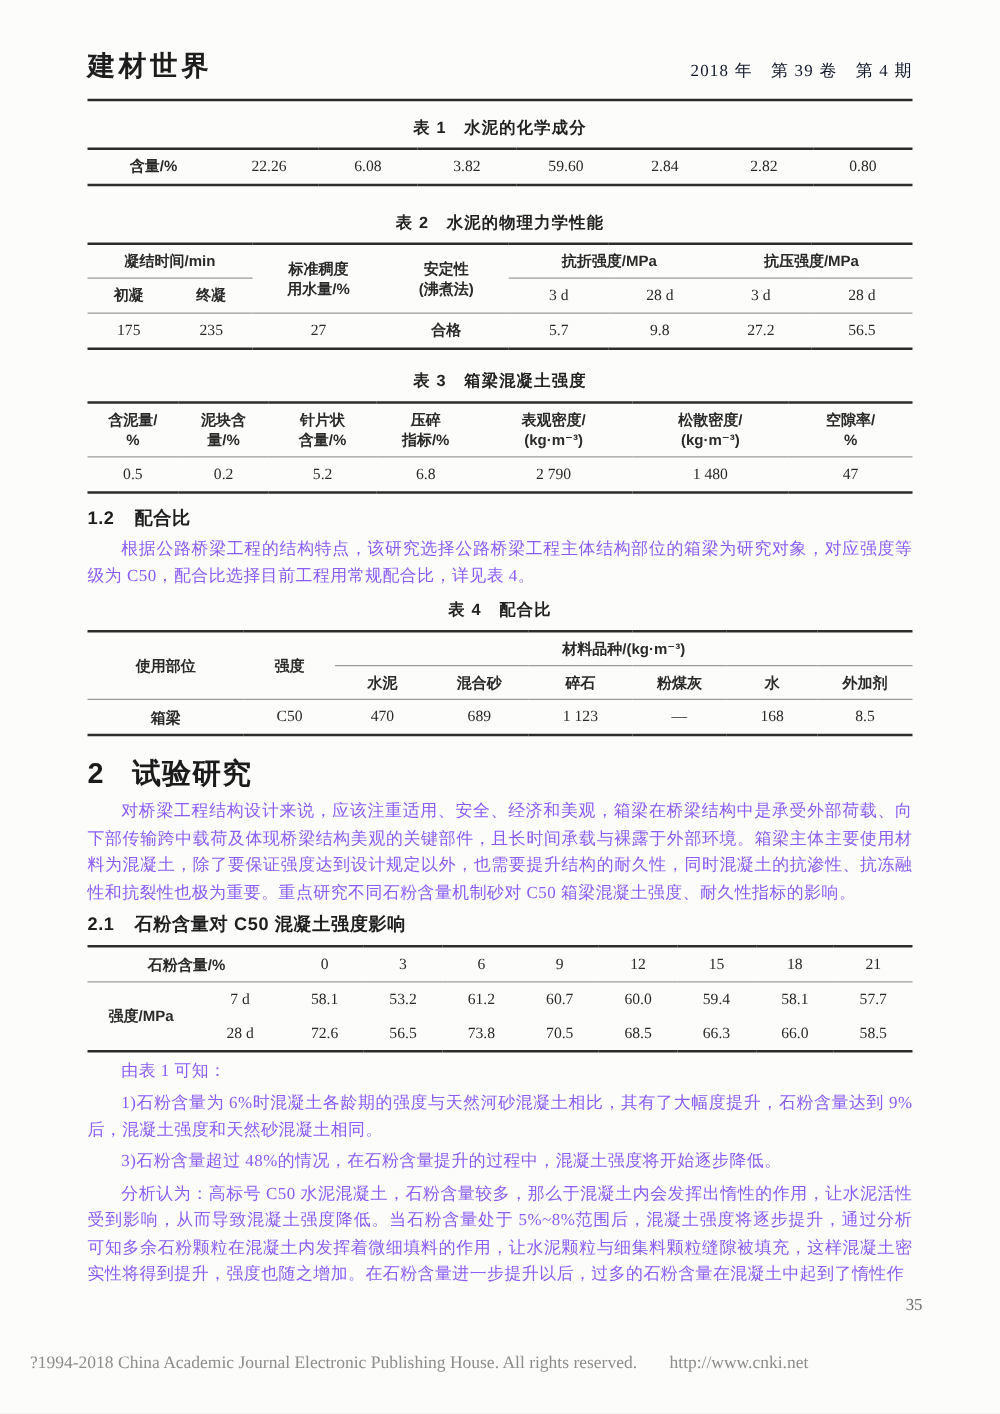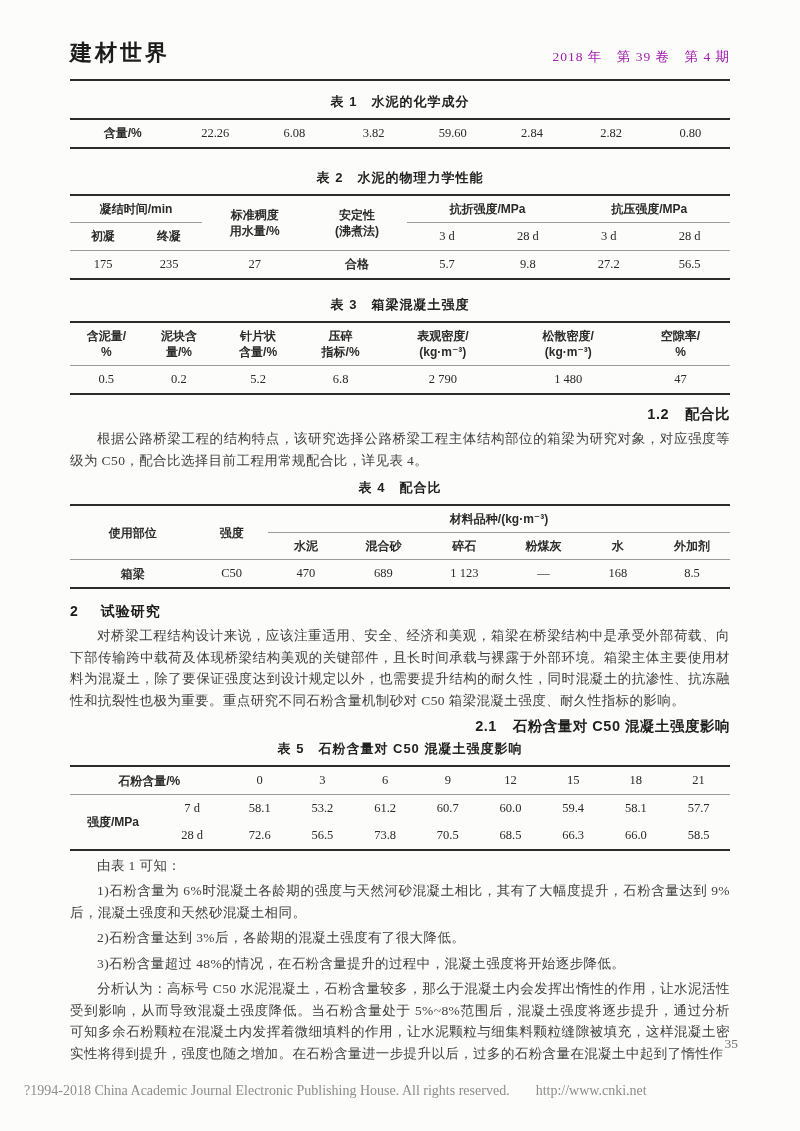--- a/index.html
+++ b/index.html
@@ -8,21 +8,21 @@
     background:#fcfcfa; color:#262626; overflow:hidden;
     font-family:"Liberation Serif","DejaVu Serif",serif;
     text-decoration:underline;
   }
   .content { position:absolute; left:70px; top:40px; width:660px; }
 
   
   .hdr { display:flex; justify-content:space-between; align-items:flex-end; height:28px; }
   .journal { font-family:"Liberation Sans","DejaVu Sans",sans-serif; font-weight:700;
              font-size:22px; letter-spacing:3px; color:#1d1d1d; }
-  .issue { font-size:13.5px; color:#a21caf; letter-spacing:1px; padding-bottom:2px; }
+  .issue { font-size:13.5px; color:#0f172a; letter-spacing:1px; padding-bottom:2px; }
   .hdr-rule { border-top:2px solid #2b2b2b; margin-top:11px; }
 
   
   .tbl-title { text-align:center; font-size:13px; font-weight:700; letter-spacing:1px;
                font-family:"Liberation Sans","DejaVu Sans",sans-serif; color:#222; }
   .tbl-title .lbl { margin-right:14px; }
   .mt12{margin-top:12px}.mt20{margin-top:20px}.mt16{margin-top:16px}
   .mt8{margin-top:8px}.mt4{margin-top:4px}.mt14{margin-top:14px}.mt6{margin-top:6px}.mt10{margin-top:10px}
 
   
@@ -30,29 +30,29 @@
     border-top:2px solid #2c2c2c; border-bottom:2px solid #2c2c2c;
     font-size:12.5px; margin-top:7px; }
   .ptable th, .ptable td { font-weight:400; text-align:center; vertical-align:middle;
     padding:5px 2px; line-height:1.35; color:#2a2a2a; }
   .ptable .bh { font-family:"Liberation Sans","DejaVu Sans",sans-serif; font-weight:700; font-size:12px; }
   .ptable .mid-b { border-bottom:1px solid #9a9a9a; }
   .ptable .part-rule { border-bottom:1px solid #9a9a9a; }
 
   
   .h-sub { font-family:"Liberation Sans","DejaVu Sans",sans-serif; font-weight:700;
-           font-size:14.5px; color:#1f1f1f; letter-spacing:0.5px;text-align:right; }
+           font-size:14.5px; color:#1f1f1f; letter-spacing:0.5px; }
   .h-sub .no { margin-right:16px; }
   .h-main { font-family:"Liberation Sans","DejaVu Sans",sans-serif; font-weight:700;
-            font-size:14px; color:#1b1b1b; letter-spacing:1px; }
+            font-size:23px; color:#1b1b1b; letter-spacing:1px; }
   .h-main .no { margin-right:22px; }
 
   
   .para { font-size:13.5px; line-height:21.5px; text-align:justify; text-indent:2em;
-          letter-spacing:0.4px; margin-top:4px; color:#404040; }
+          letter-spacing:0.4px; margin-top:4px; color:#8b5cf6; }
 
   
   .page-number { position:absolute; top:1036px; right:62px; font-size:13.5px; color:#6f6f6f; }
   .footer-line { position:absolute; left:24px; top:1083px; width:740px;
                  font-size:14px; color:#8d8d8d; white-space:nowrap; }
   .footer-line .url { margin-left:26px; }
   .watermark { position:absolute; left:330px; top:1064px;
     font-family:"Liberation Sans","DejaVu Sans",sans-serif; font-weight:700;
     font-size:27px; letter-spacing:2px; color:#ee9a55; opacity:0.92; z-index:3; }
 </style>
@@ -222,23 +222,20 @@
 
     <div class="h-main mt14">
       <span class="no">2</span><span>试验研究</span>
     </div>
     <div class="para">对桥梁工程结构设计来说，应该注重适用、安全、经济和美观，箱梁在桥梁结构中是承受外部荷载、向下部传输跨中载荷及体现桥梁结构美观的关键部件，且长时间承载与裸露于外部环境。箱梁主体主要使用材料为混凝土，除了要保证强度达到设计规定以外，也需要提升结构的耐久性，同时混凝土的抗渗性、抗冻融性和抗裂性也极为重要。重点研究不同石粉含量机制砂对 C50 箱梁混凝土强度、耐久性指标的影响。</div>
 
     <div class="h-sub mt6">
       <span class="no">2.1</span><span>石粉含量对 C50 混凝土强度影响</span>
     </div>
 
-    <div class="tbl-title mt4">
-      <span class="lbl">表 5</span><span>石粉含量对 C50 混凝土强度影响</span>
-    </div>
     <table class="ptable">
       <colgroup>
           <col style="width:13%">
           <col style="width:11%">
           <col style="width:9.5%">
           <col style="width:9.5%">
           <col style="width:9.5%">
           <col style="width:9.5%">
           <col style="width:9.5%">
           <col style="width:9.5%">
@@ -278,21 +275,20 @@
         <td>68.5</td>
         <td>66.3</td>
         <td>66.0</td>
         <td>58.5</td>
       </tr>
     </tbody>
       </table>
 
     <div class="para">由表 1 可知：</div>
     <div class="para">1)石粉含量为 6%时混凝土各龄期的强度与天然河砂混凝土相比，其有了大幅度提升，石粉含量达到 9%后，混凝土强度和天然砂混凝土相同。</div>
-    <div class="para">2)石粉含量达到 3%后，各龄期的混凝土强度有了很大降低。</div>
     <div class="para">3)石粉含量超过 48%的情况，在石粉含量提升的过程中，混凝土强度将开始逐步降低。</div>
     <div class="para">分析认为：高标号 C50 水泥混凝土，石粉含量较多，那么于混凝土内会发挥出惰性的作用，让水泥活性受到影响，从而导致混凝土强度降低。当石粉含量处于 5%~8%范围后，混凝土强度将逐步提升，通过分析可知多余石粉颗粒在混凝土内发挥着微细填料的作用，让水泥颗粒与细集料颗粒缝隙被填充，这样混凝土密实性将得到提升，强度也随之增加。在石粉含量进一步提升以后，过多的石粉含量在混凝土中起到了惰性作</div>
   </div>
 
   <div class="page-number">35</div>
 
   <div class="footer-line">
     <span>?1994-2018 China Academic Journal Electronic Publishing House. All rights reserved.</span><span class="url">http://www.cnki.net</span>
   </div>
 </div>

